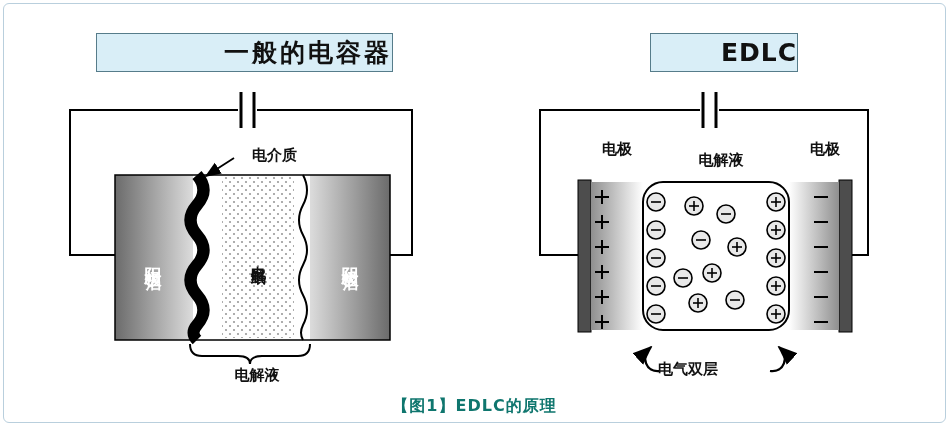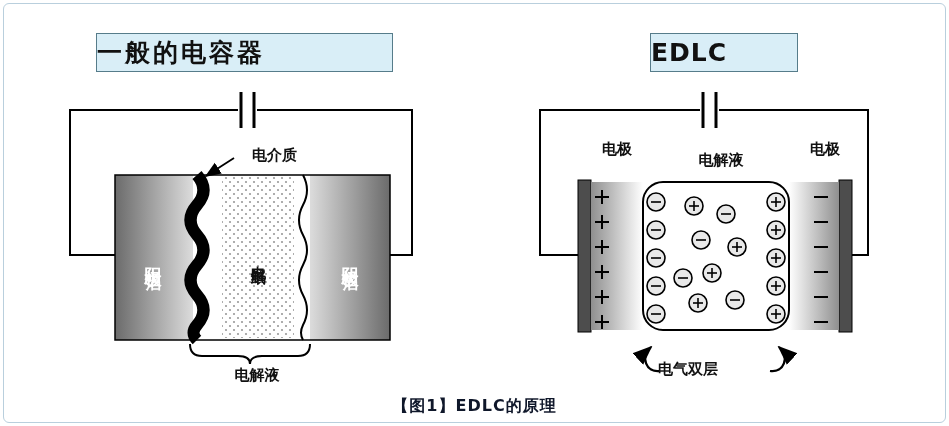--- a/index.html
+++ b/index.html
@@ -1,31 +1,31 @@
 <!DOCTYPE html>
 <html><head>
 <meta charset="utf-8">
 <style>
   html,body{margin:0;padding:0;background:#ffffff;}
   body{font-family:"DejaVu Sans",sans-serif;}
   .figure{position:relative;width:949px;height:426px;background:#ffffff;overflow:hidden;}
   .frame{position:absolute;inset:3px;border:1.5px solid #b9cfdd;border-radius:6px;pointer-events:none;}
   .diagram-svg{position:absolute;left:0;top:0;}
-  .title-box{position:absolute;display:flex;align-items:center;justify-content:flex-start;
+  .title-box{position:absolute;display:flex;align-items:center;justify-content:flex-end;
     background:#d9eef7;border:1.5px solid #567c8a;font-weight:bold;color:#111;}
   .title-left{left:96px;top:33px;width:295px;height:37px;font-size:25px;letter-spacing:3px;}
   .title-right{left:630px;top:33px;width:146px;height:37px;font-size:25px;letter-spacing:1px;margin-left:20px;}
   .lbl{position:absolute;font-weight:bold;font-size:15px;color:#111;white-space:nowrap;padding-left:14px;}
   .lbl.center{transform:translateX(-50%);}
   .vtext{position:absolute;writing-mode:vertical-rl;text-orientation:upright;
     transform:translate(-50%,-50%);font-weight:bold;white-space:nowrap;}
   .foil-label{color:#ffffff;font-size:17px;letter-spacing:3px;}
   .paper-label{color:#111;font-size:15px;letter-spacing:2px;}
   .caption{position:absolute;left:50%;top:396px;transform:translateX(-50%);
-    font-weight:bold;font-size:16px;color:#0f172a;letter-spacing:1px;}
+    font-weight:bold;font-size:16px;color:#0f766e;letter-spacing:1px;}
 </style>
 </head>
 <body>
 
 <div class="figure">
 
   <svg class="diagram-svg" width="949" height="426" viewBox="0 0 949 426">
     <defs>
       <linearGradient id="gradAnode" x1="0" y1="0" x2="1" y2="0">
         <stop offset="0" stop-color="#6b6b6b"></stop>

